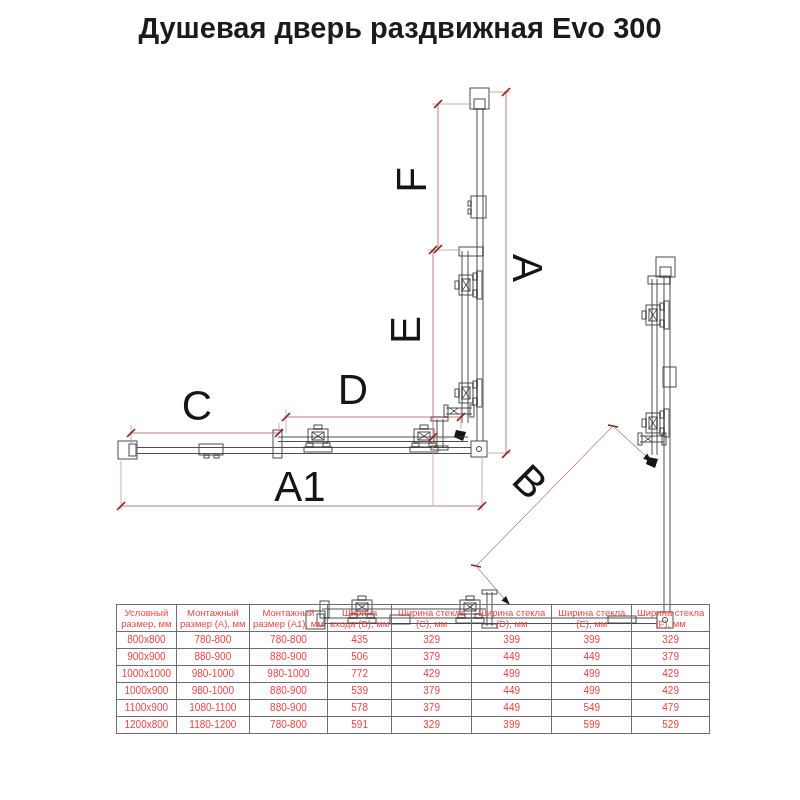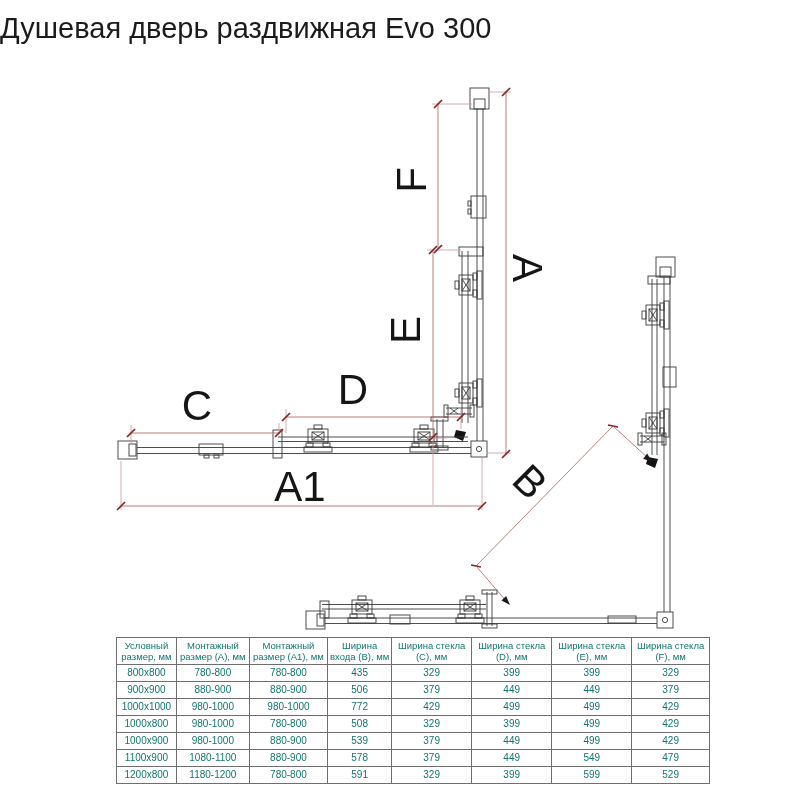--- a/index.html
+++ b/index.html
@@ -1,29 +1,29 @@
 <!DOCTYPE html>
 <html><head>
 <meta charset="utf-8">
 <style>
   html,body{margin:0;padding:0;background:#ffffff;}
   .stage{position:relative;width:800px;height:800px;background:#fff;overflow:hidden;
          font-family:"Liberation Sans", sans-serif;}
-  .title{position:absolute;top:10px;left:0;width:800px;text-align:left;
-         color:#1b1b1b;font-size:29px;line-height:1.28;font-weight:400;}
+  .title{position:absolute;top:10px;left:0;width:800px;text-align:center;
+         color:#1b1b1b;font-size:29px;line-height:1.28;font-weight:700;}
   .schematic{position:absolute;left:0;top:0;}
   .schematic .ln{stroke:#3a3a3a;stroke-width:0.9;fill:none;}
   .schematic .fillblk{fill:#141414;stroke:none;}
   .schematic .dim{stroke:#b47070;stroke-width:0.9;fill:none;}
   .schematic .ext{stroke:#c79a9a;stroke-width:0.8;fill:none;}
   .schematic .tick{stroke:#8b2222;stroke-width:1.7;fill:none;}
   .schematic .arr{fill:#1a1a1a;stroke:none;}
   .schematic text{fill:#151515;font-family:"Liberation Sans",sans-serif;font-size:42px;}
-  .sizes{position:absolute;left:116px;top:637px;width:594px;border-collapse:collapse;
-         color:#0f766e;table-layout:fixed;}
+  .sizes{position:absolute;left:116px;top:604px;width:594px;border-collapse:collapse;
+         color:#ef4444;table-layout:fixed;}
   .sizes th,.sizes td{border:1px solid #6e6e6e;text-align:center;vertical-align:middle;
          padding:1px 1px;overflow:hidden;}
   .sizes th{font-size:9.5px;line-height:1.18;font-weight:400;padding:2px 1px;}
   .sizes td{font-size:10px;height:14px;line-height:1.05;font-weight:400;}
 </style>
 </head>
 <body>
 
 <div class="stage">
 
@@ -236,30 +236,20 @@
           <td>1000x1000</td>
           <td>980-1000</td>
           <td>980-1000</td>
           <td>772</td>
           <td>429</td>
           <td>499</td>
           <td>499</td>
           <td>429</td>
         </tr>
         <tr>
-          <td>1000x800</td>
-          <td>980-1000</td>
-          <td>780-800</td>
-          <td>508</td>
-          <td>329</td>
-          <td>399</td>
-          <td>499</td>
-          <td>429</td>
-        </tr>
-        <tr>
           <td>1000x900</td>
           <td>980-1000</td>
           <td>880-900</td>
           <td>539</td>
           <td>379</td>
           <td>449</td>
           <td>499</td>
           <td>429</td>
         </tr>
         <tr>

